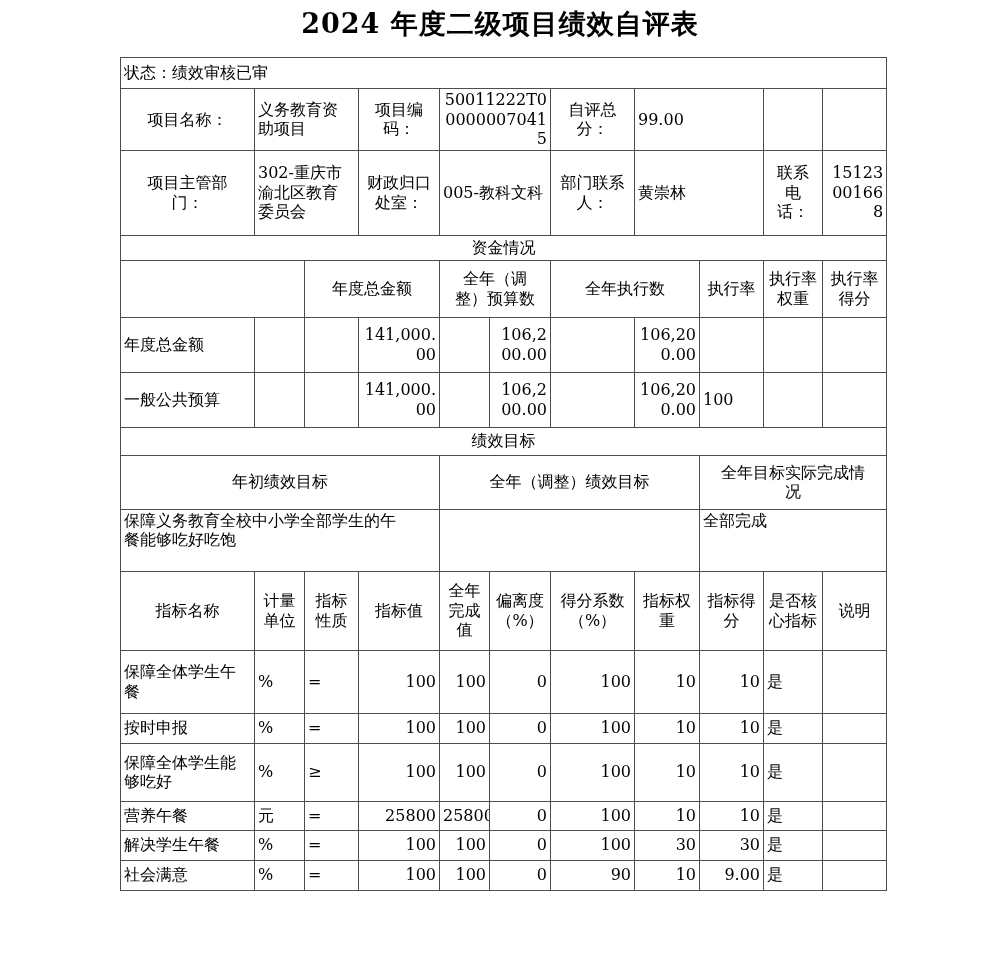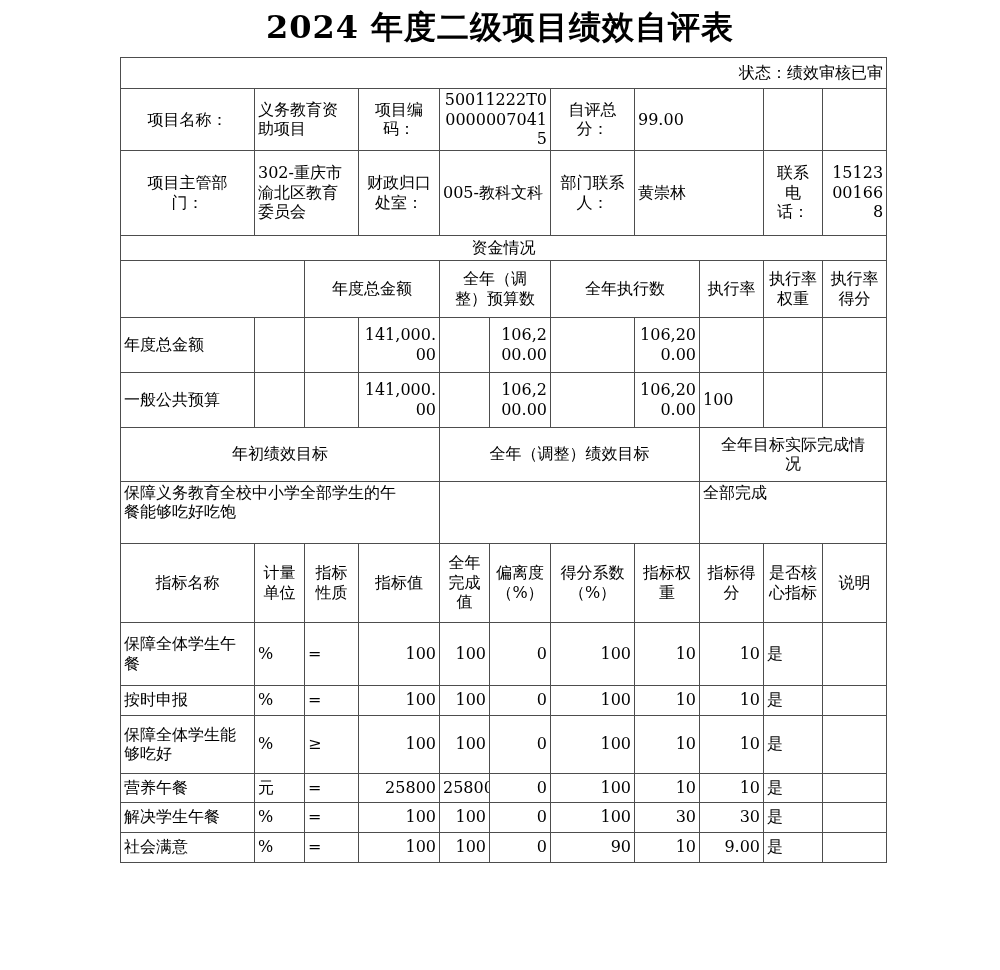--- a/index.html
+++ b/index.html
@@ -1,30 +1,30 @@
 <!DOCTYPE html>
 <html><head>
 <meta charset="utf-8">
 <style>
   html,body{margin:0;padding:0;background:#ffffff;}
   .page{position:relative;width:1000px;height:970px;background:#fff;overflow:hidden;
         font-family:"DejaVu Serif","Liberation Serif",serif;color:#000;}
   .title{position:absolute;top:6px;left:0;width:1000px;text-align:center;
-         font-size:32px;font-weight:bold;letter-spacing:1px;margin:0;}
+         font-size:27px;font-weight:bold;letter-spacing:1px;margin:0;}
   table.form{position:absolute;left:120px;top:57px;width:766px;
              border-collapse:collapse;table-layout:fixed;
              font-size:16px;line-height:1.22;}
   table.form td{border:1px solid #4d4d4d;padding:1px 3px;vertical-align:middle;
                 white-space:pre-line;overflow:hidden;}
   .c{text-align:center;}
   .r{text-align:right;}
   .l{text-align:left;}
   .ba{word-break:break-all;text-align:right;}
   tr.top-row td{vertical-align:top;margin-left:24px;}
-  td.status{text-align:right;padding-right:5px;}
+  td.status{padding-right:5px;}
 </style>
 </head>
 <body>
 
 <div class="page">
   <h1 class="title">2024 年度二级项目绩效自评表</h1>
 
   <table class="form">
     <colgroup>
       <col style="width:134px">
@@ -116,20 +116,23 @@
       <td class="l ba">141,000.00</td>
       <td></td>
       <td class="l ba">106,200.00</td>
       <td></td>
       <td class="l ba">106,200.00</td>
       <td class="l">100</td>
       <td class="l"></td>
       <td class="r"></td>
     </tr>
 
+    <tr style="height:28px">
+      <td colspan="11" class="c">绩效目标</td>
+    </tr>
 
     <tr style="height:54px">
       <td colspan="4" class="c">年初绩效目标</td>
       <td colspan="4" class="c">全年（调整）绩效目标</td>
       <td colspan="3" class="c">全年目标实际完成情
 况</td>
     </tr>
 
     <tr style="height:62px" class="top-row">
       <td colspan="4" class="l">保障义务教育全校中小学全部学生的午

